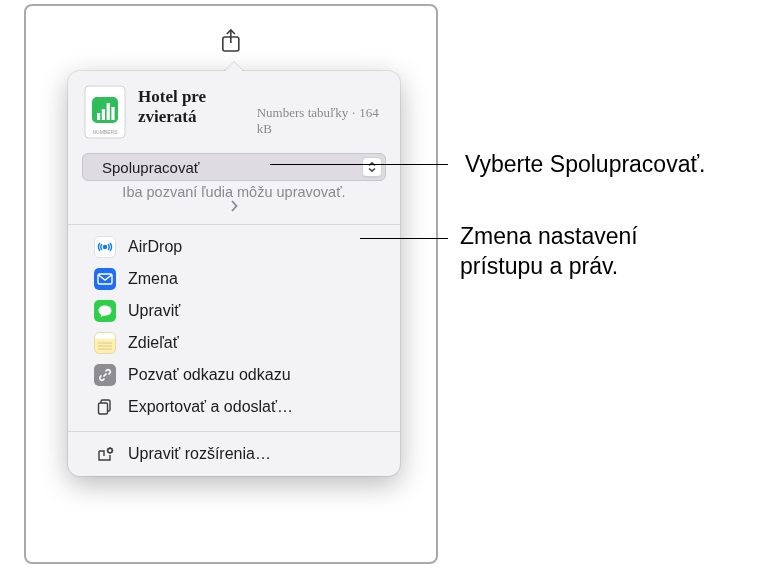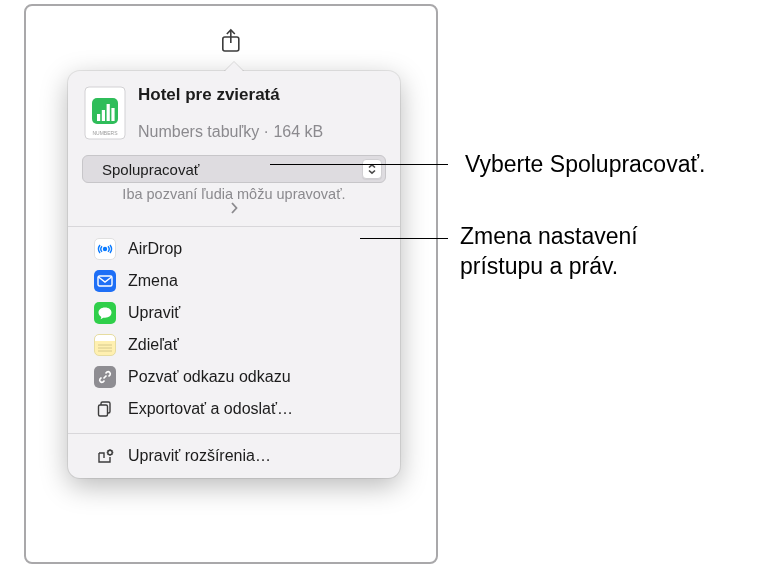--- a/index.html
+++ b/index.html
@@ -68,28 +68,28 @@
       gap: 12px;
       padding: 6px 16px 10px 16px;
     }
     .doc-icon {
       width: 42px;
       height: 54px;
       flex-shrink: 0;
       position: relative;
     }
     .doc-icon svg { display: block; }
-    .doc-titles { display: flex; flex-direction: column; }
+    .doc-titles { display: flex; flex-direction: row; font-family: Liberation Serif, serif; }
     .doc-title {
       font-size: 17px;
       font-weight: 700;
       color: #1c1c1c;
     }
     .doc-meta {
-      font-size: 16px;
+      font-size: 13px;
       color: #8b8a8e;
       margin-top: 18px;
     }
     .select-row {
       margin: 4px 14px 0 14px;
     }
     .select-box {
       position: relative;
       background: #dedce0;
       border: 1px solid #c7c6c9;

